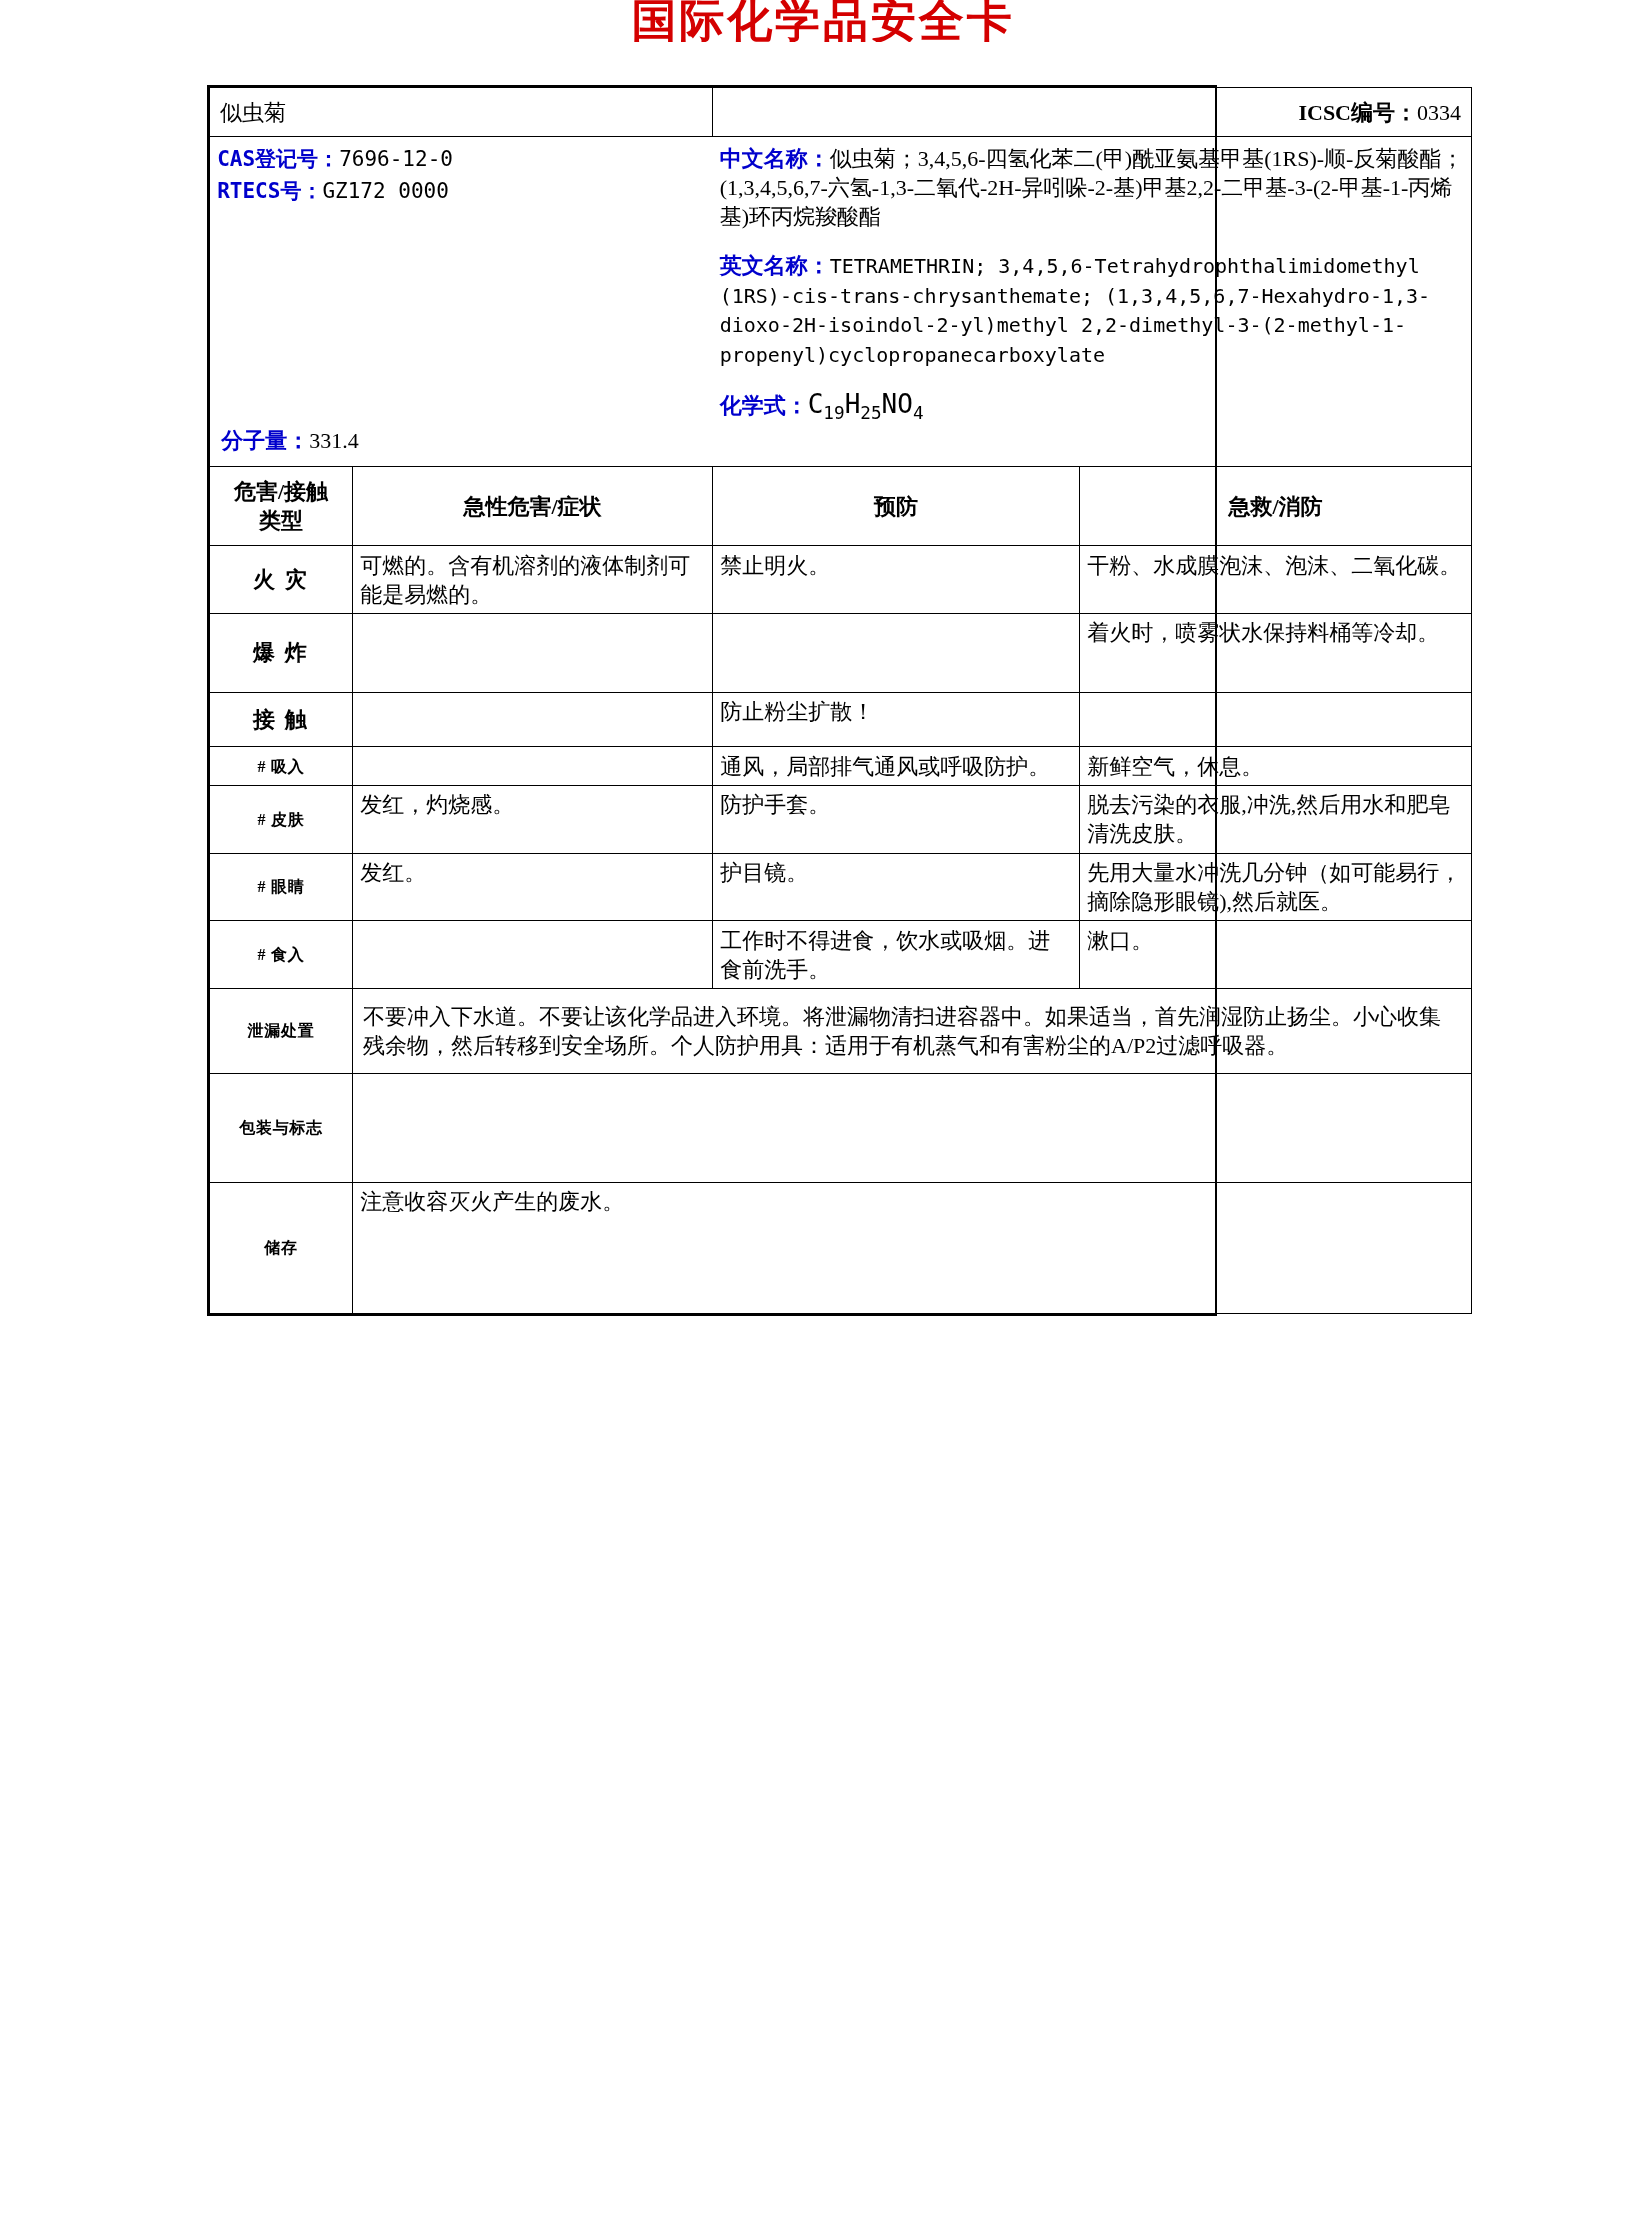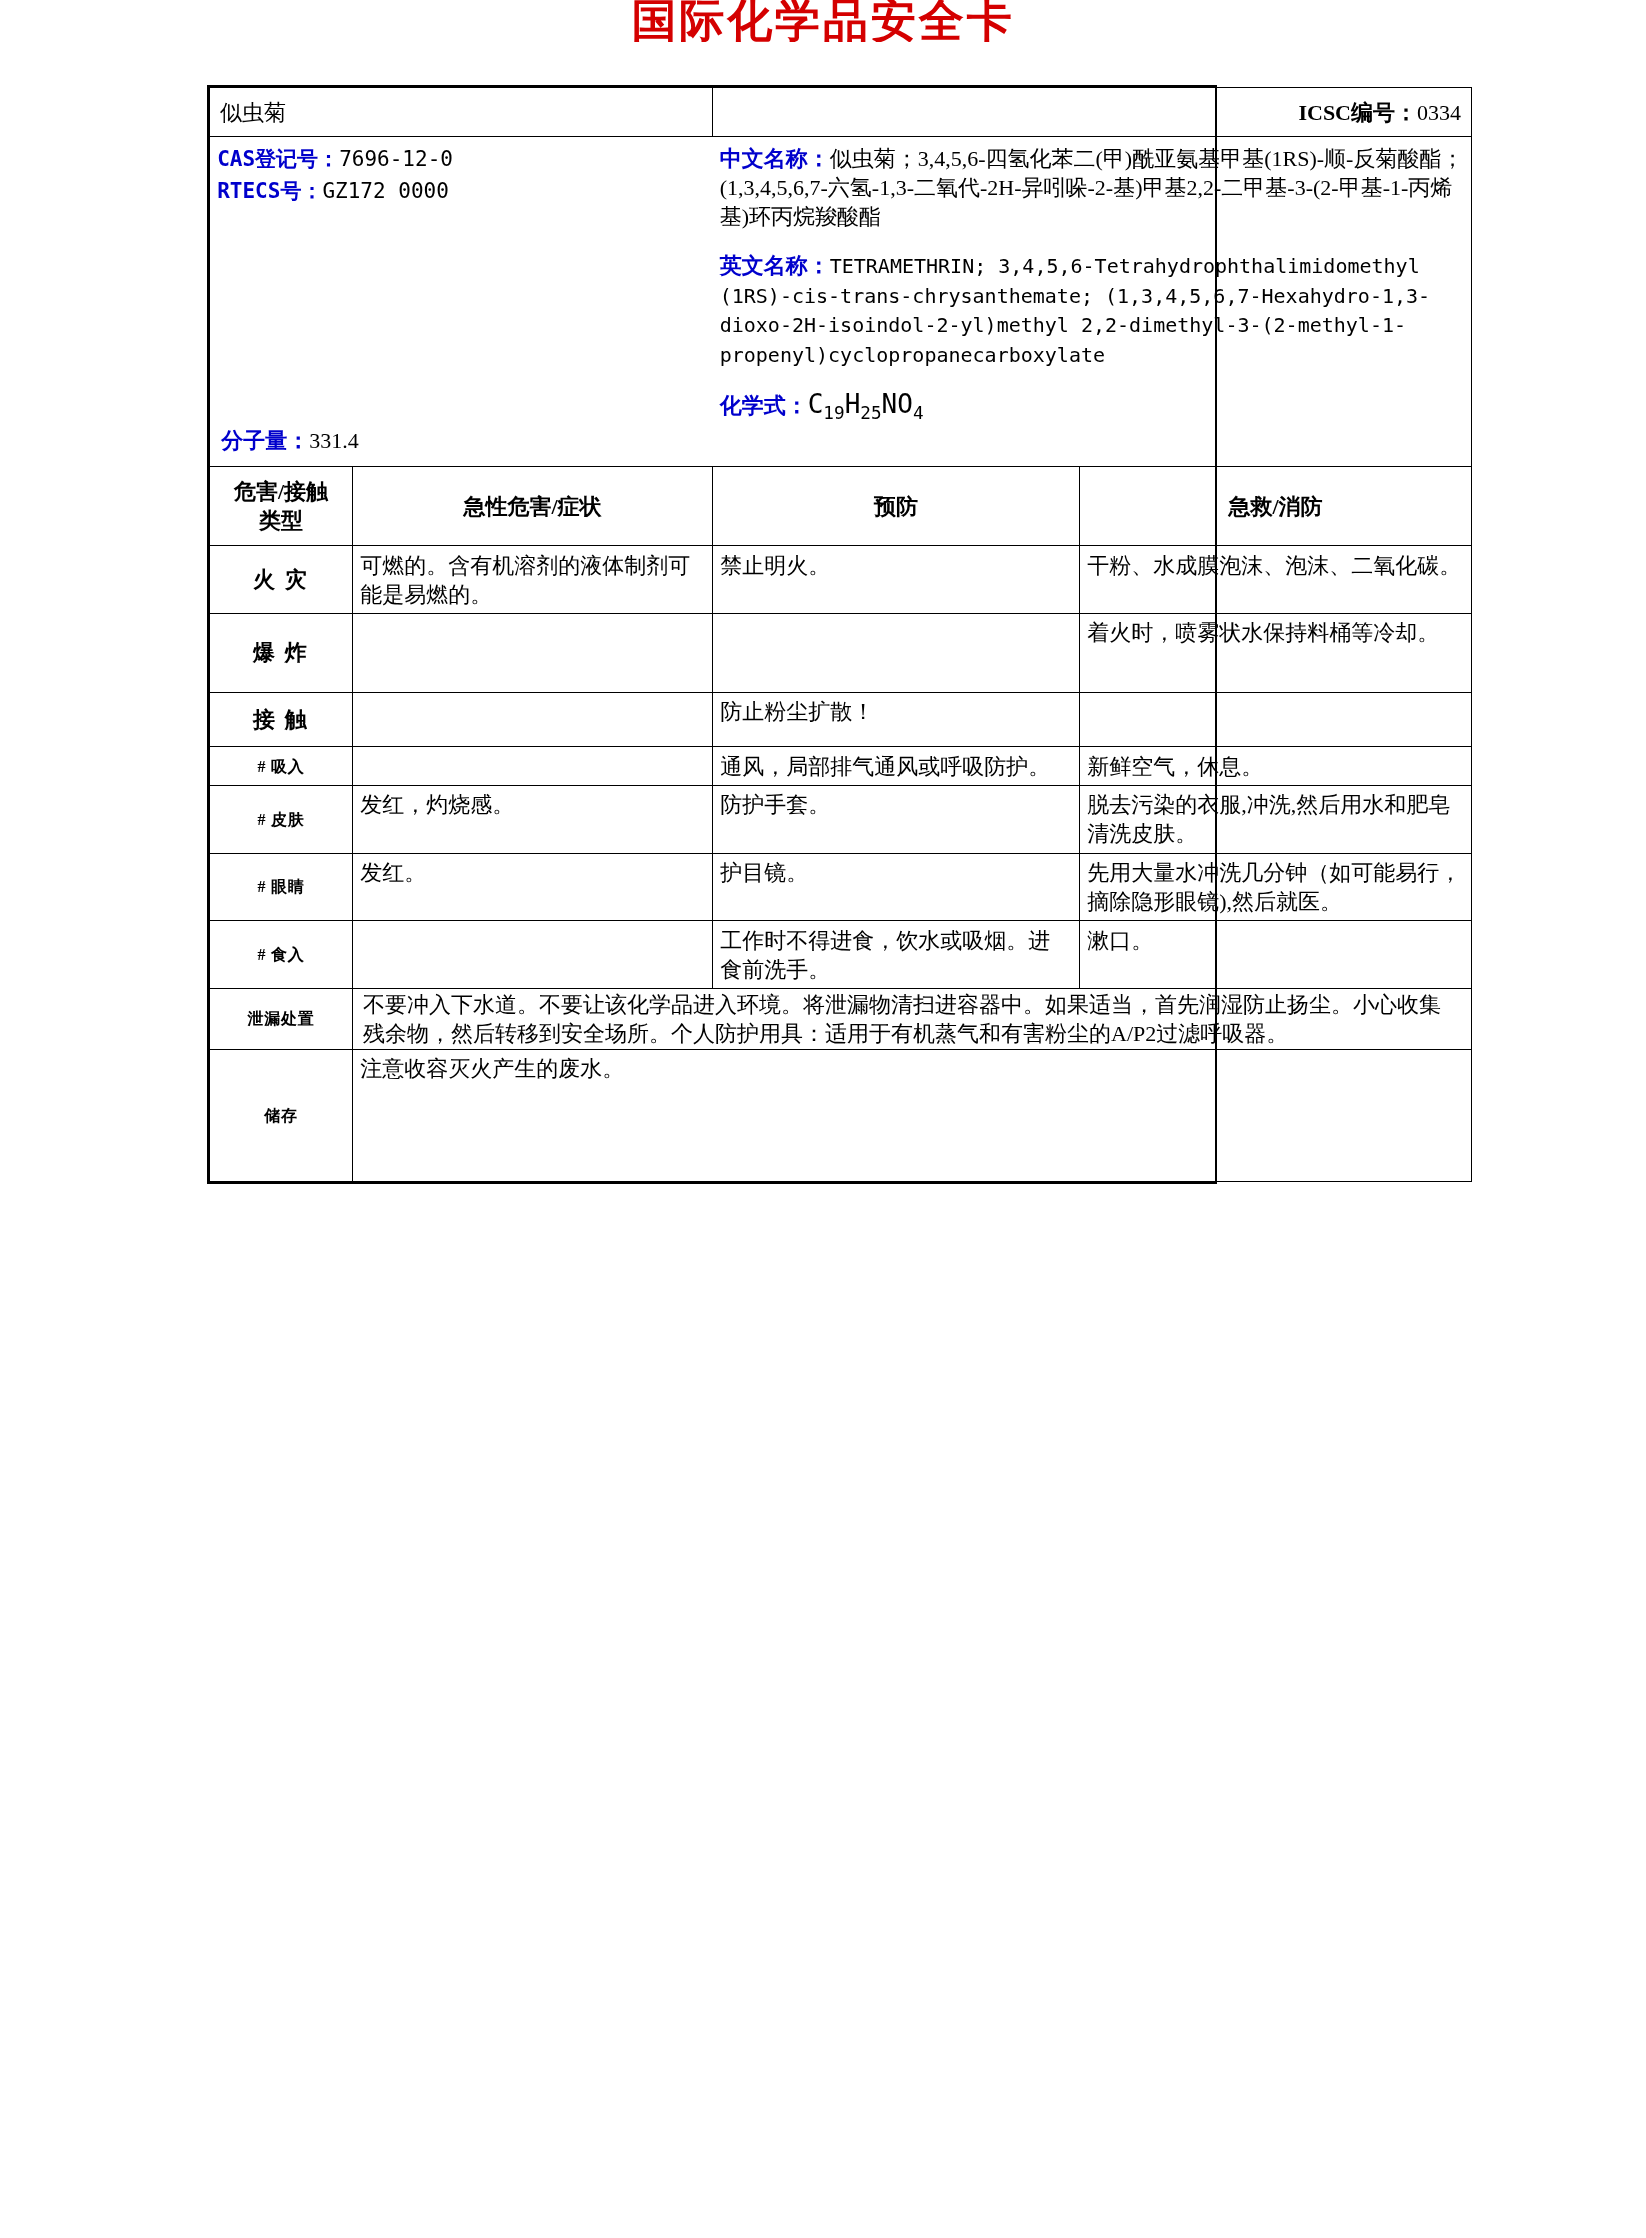--- a/index.html
+++ b/index.html
@@ -224,23 +224,27 @@
 
       <tr>
         <td class="rowlabel small"># 食入</td>
         <td></td>
         <td>工作时不得进食，饮水或吸烟。进食前洗手。</td>
         <td>漱口。</td>
       </tr>
 
       <tr>
         <td class="rowlabel small">泄漏处置</td>
-        <td colspan="3" style="padding:1px 10px;">不要冲入下水道。不要让该化学品进入环境。将泄漏物清扫进容器中。如果适当，首先润湿防止扬尘。小心收集残余物，然后转移到安全场所。个人防护用具：适用于有机蒸气和有害粉尘的A/P2过滤呼吸器。</td>
-      </tr>
-
+        <td colspan="3" style="padding:13px 10px;">不要冲入下水道。不要让该化学品进入环境。将泄漏物清扫进容器中。如果适当，首先润湿防止扬尘。小心收集残余物，然后转移到安全场所。个人防护用具：适用于有机蒸气和有害粉尘的A/P2过滤呼吸器。</td>
+      </tr>
+
+      <tr>
+        <td class="rowlabel small" style="height:99px;">包装与标志</td>
+        <td colspan="3"></td>
+      </tr>
 
 
       <tr>
         <td class="rowlabel small" style="height:122px;">储存</td>
         <td colspan="3">注意收容灭火产生的废水。</td>
       </tr>
 
     </tbody>
       </table>
   </div>

